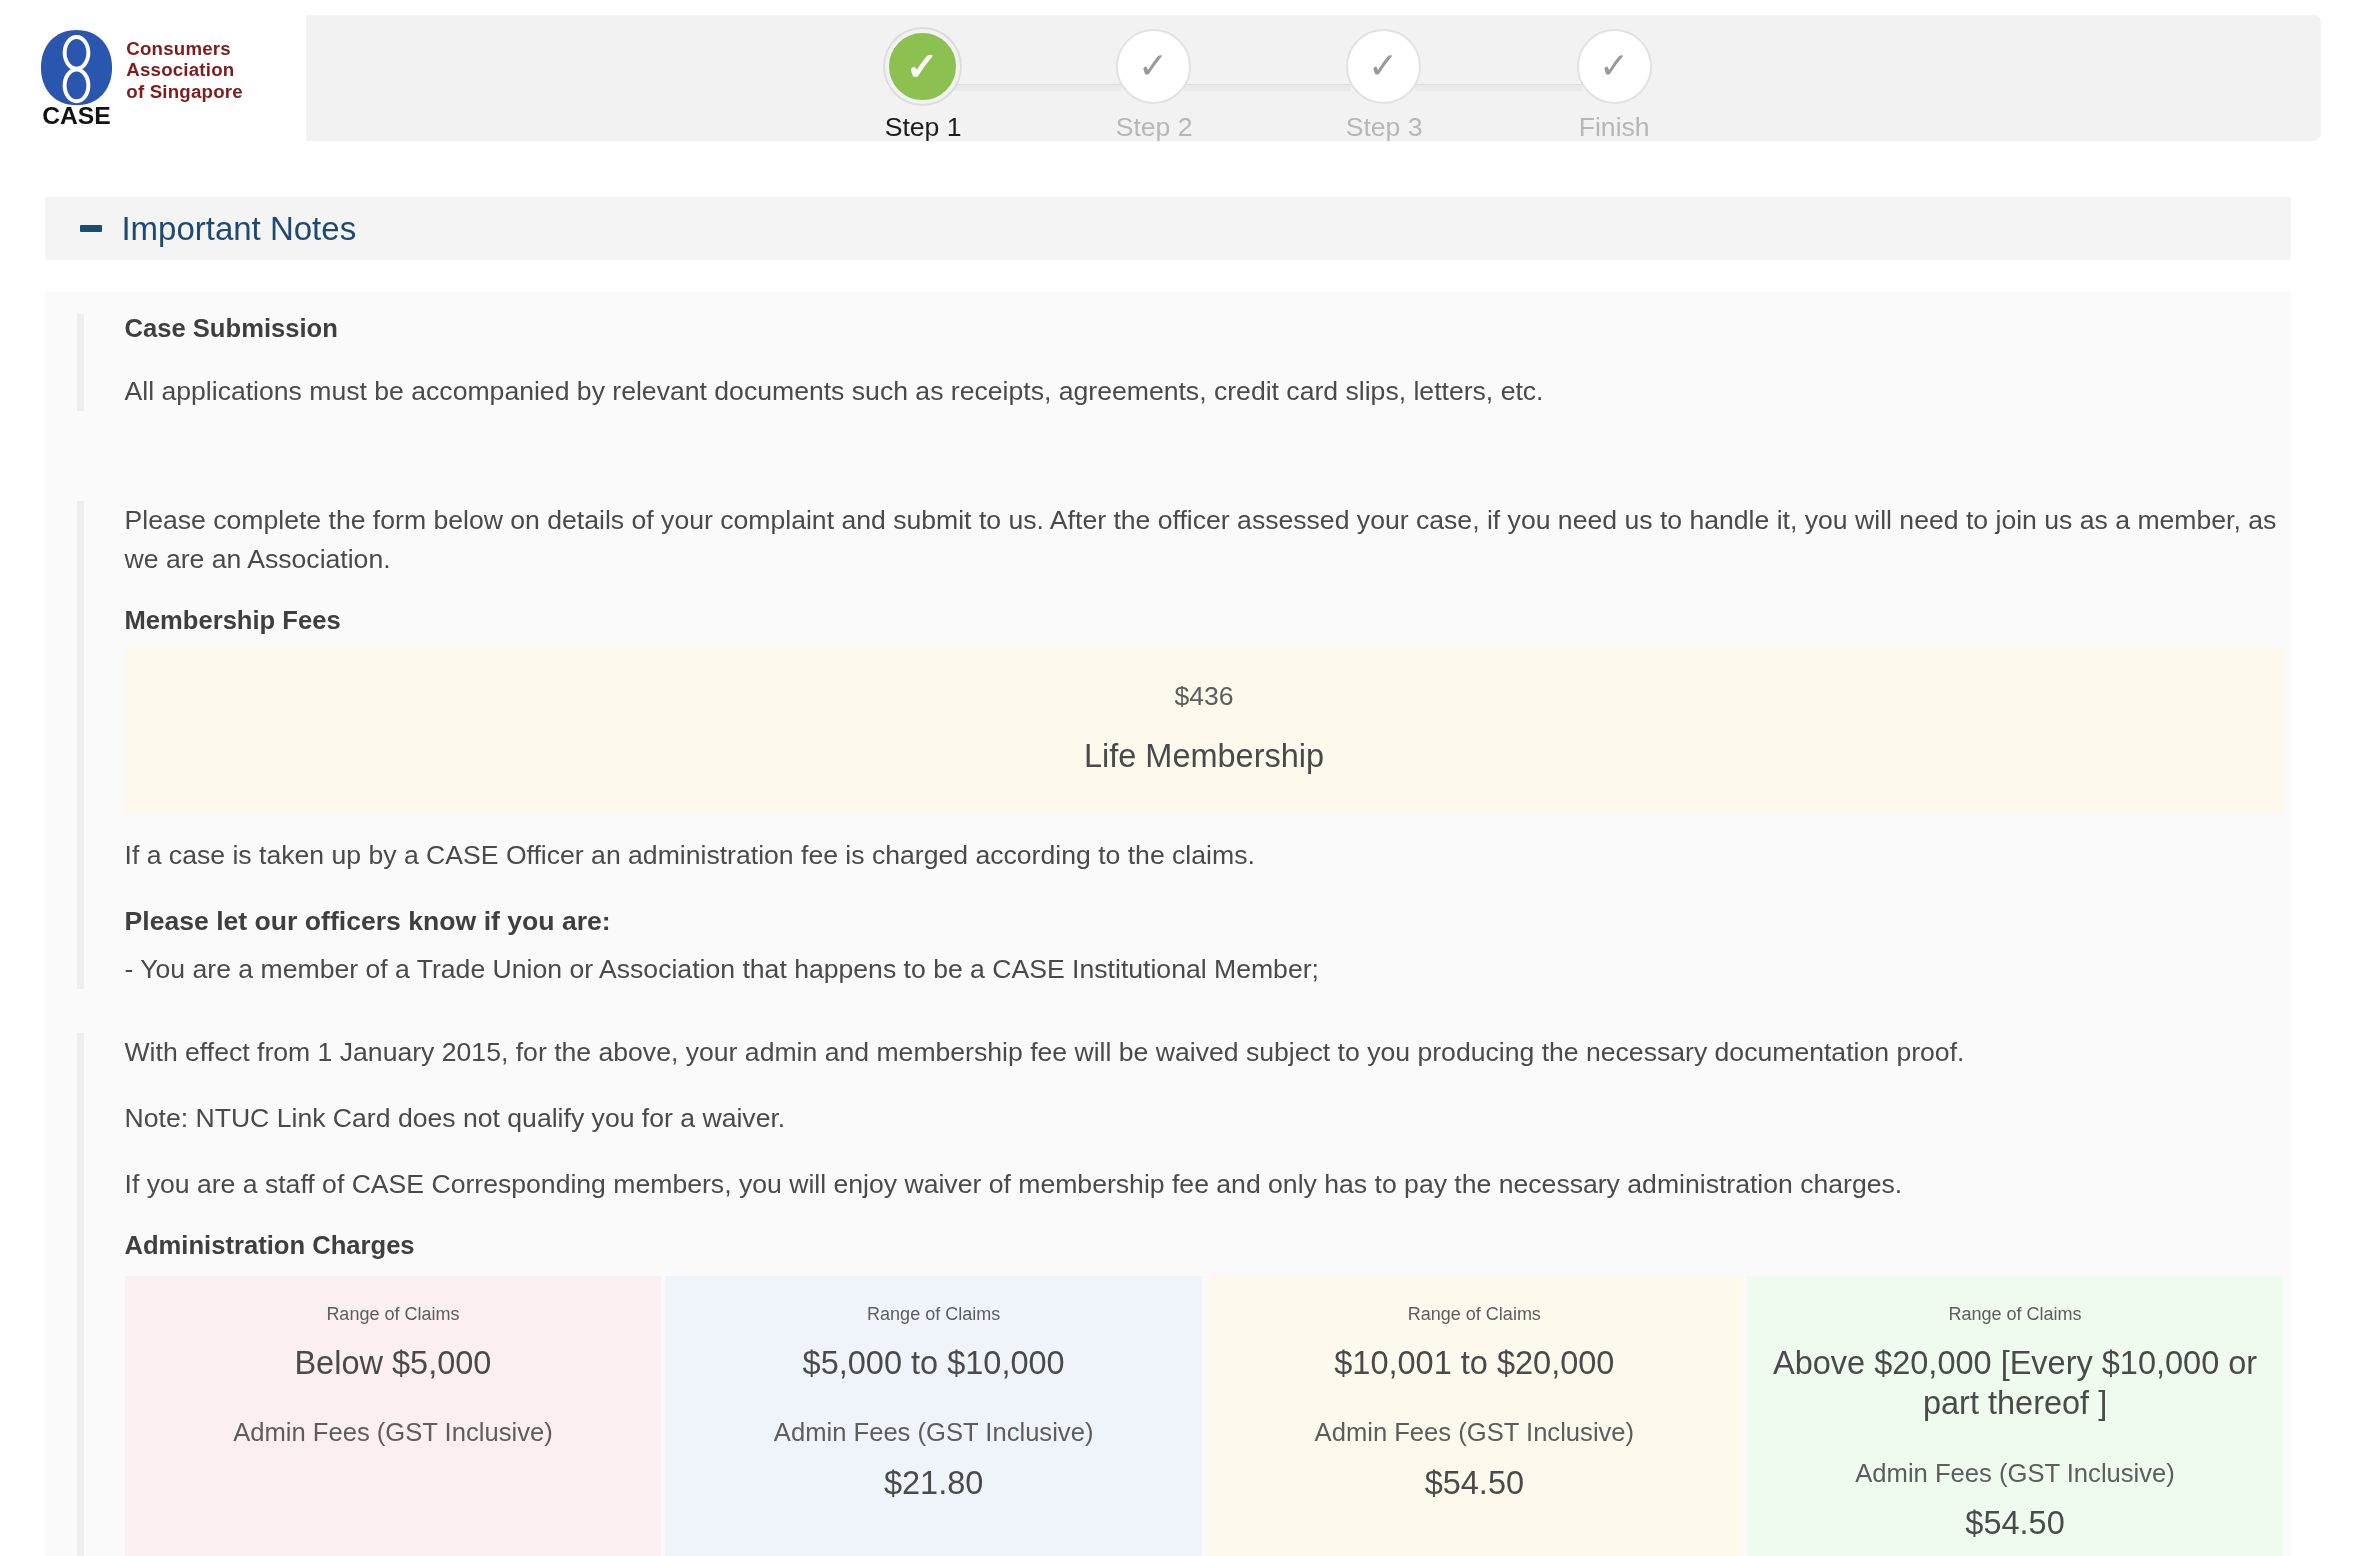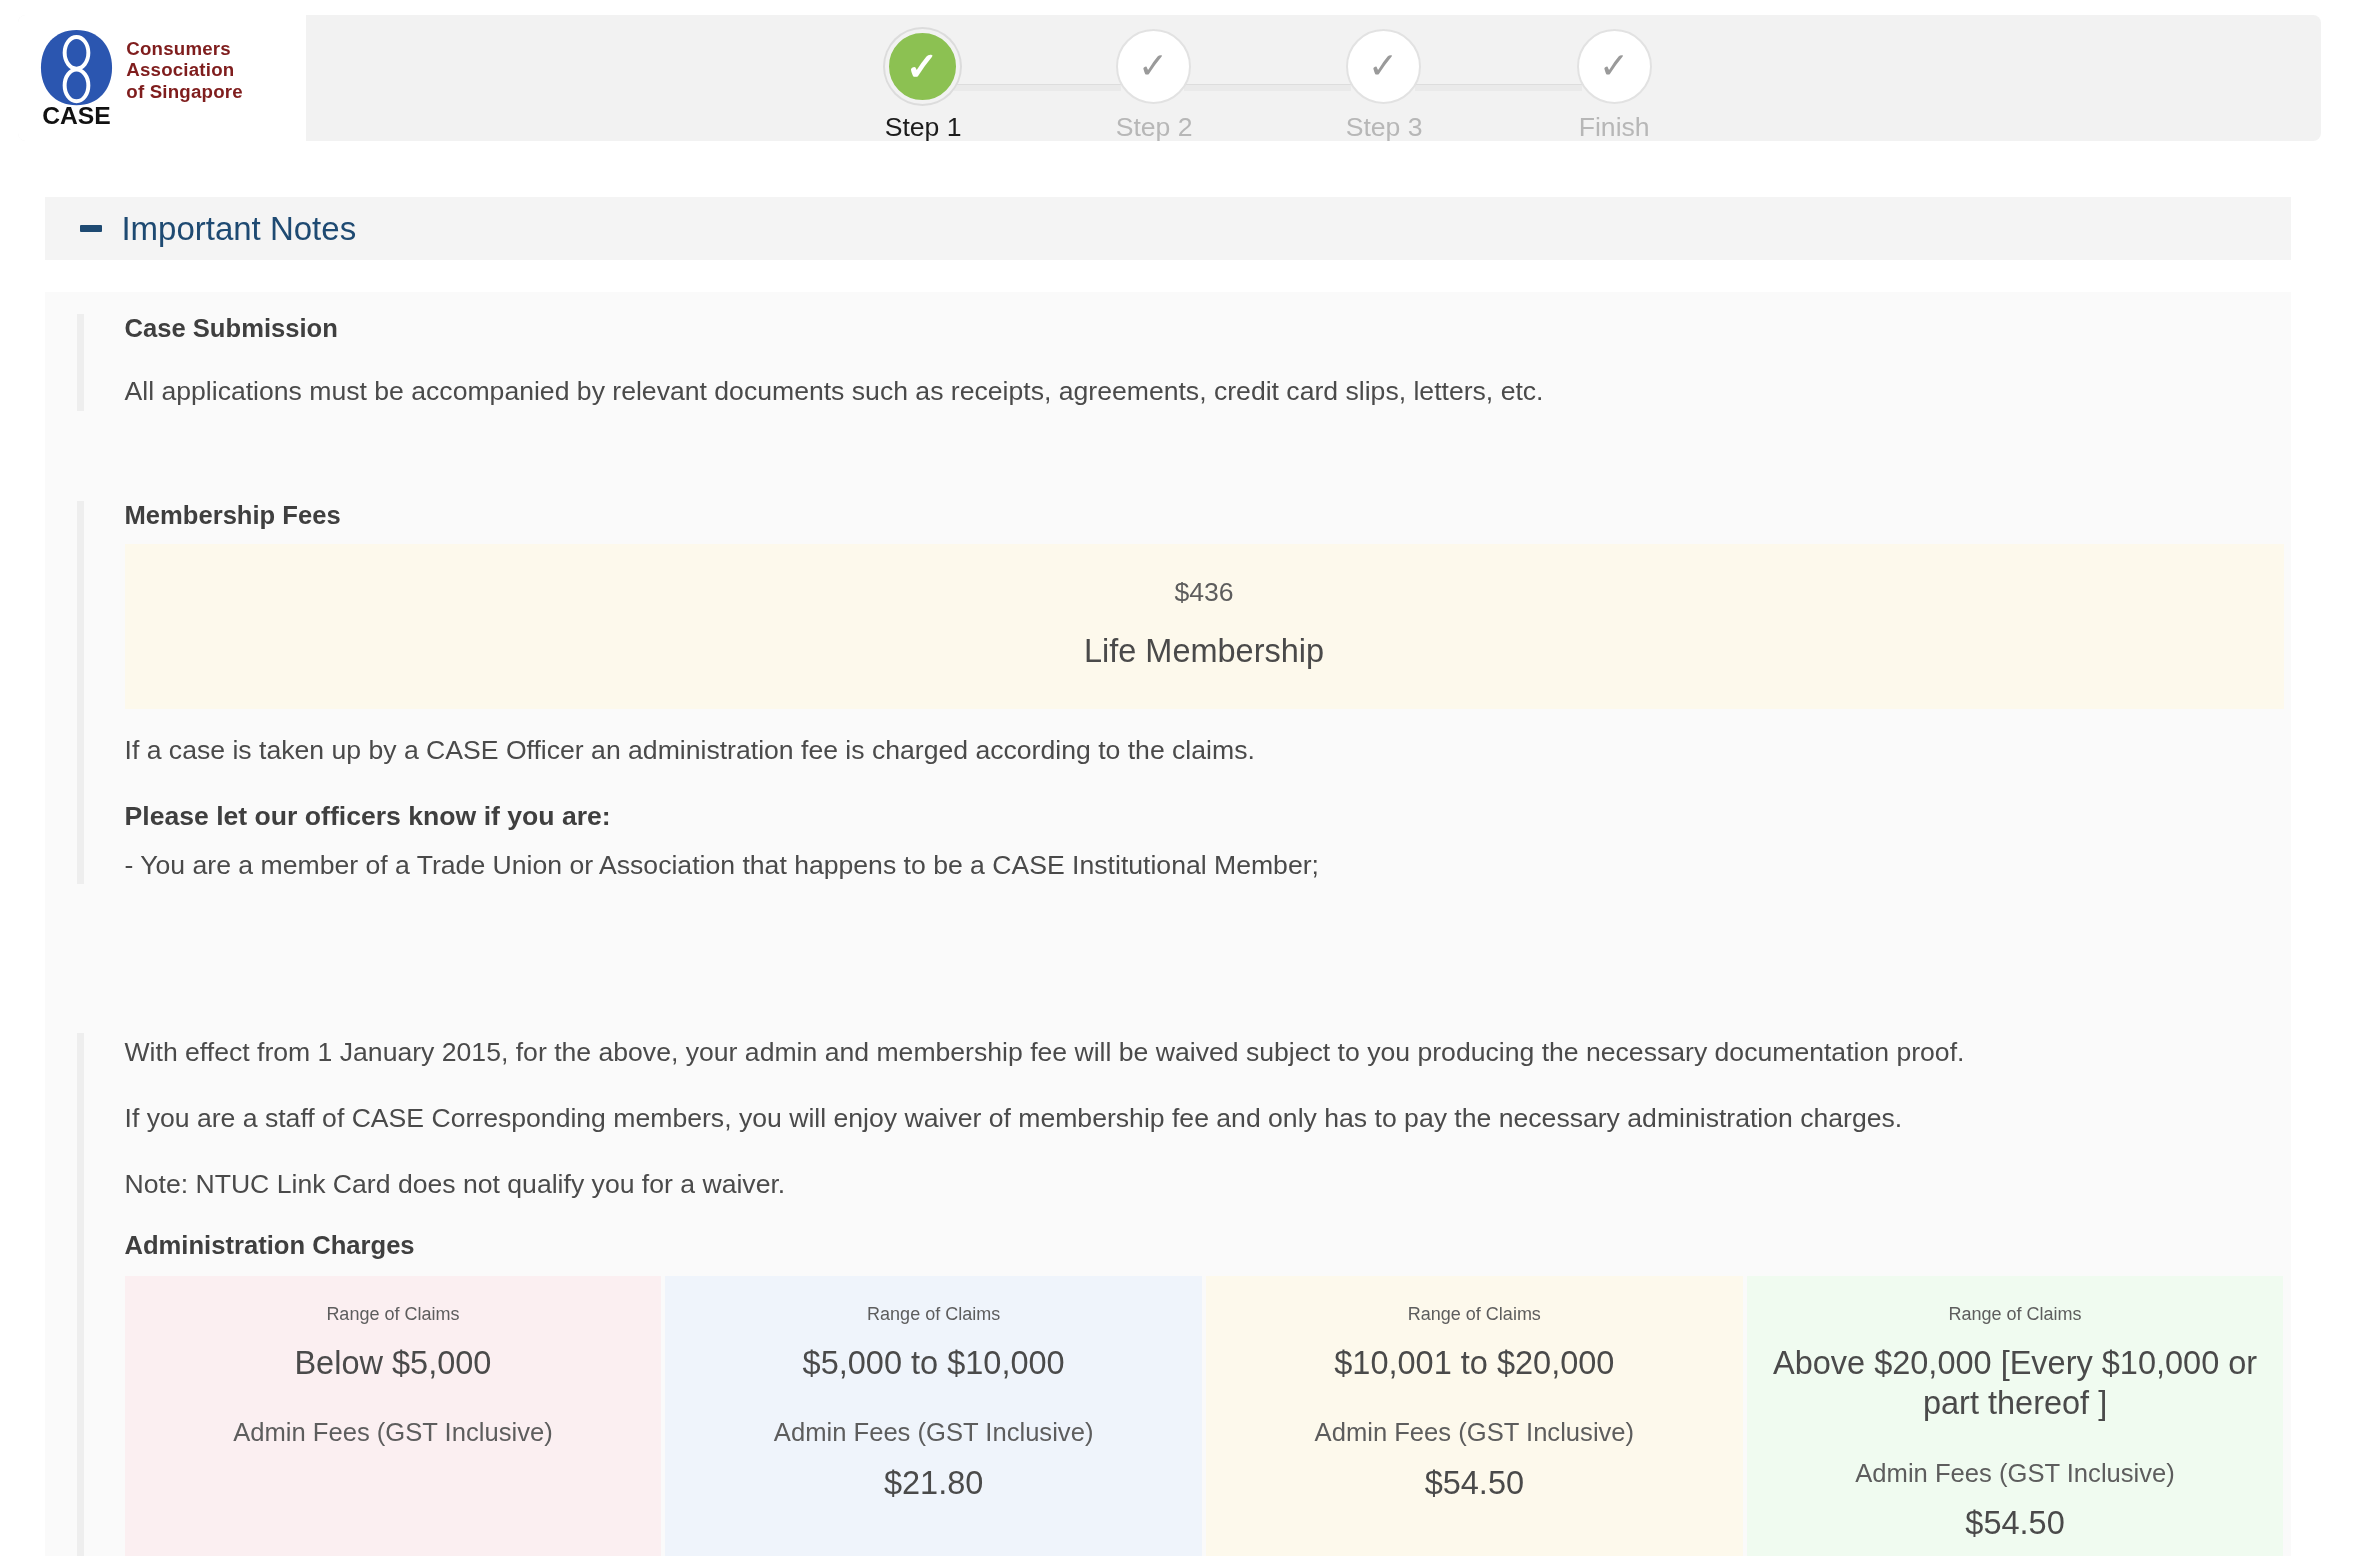--- a/index.html
+++ b/index.html
@@ -261,38 +261,39 @@
 </div>
 
 <div class="panel-body">
 
   <div class="note-block b1">
     <h4 class="sub">Case Submission</h4>
     <p class="body last">All applications must be accompanied by relevant documents such as receipts, agreements, credit card slips, letters, etc.</p>
   </div>
 
   <div class="note-block b2">
+    <p class="body">Please complete the form below on details of your complaint and submit to us. After the officer assessed your case, if you need us to handle it, you will need to join us as a member, as we are an Association.</p>
     <h4 class="sub" style="margin-bottom:13.8px;">Membership Fees</h4>
 
     <div class="card-row">
       <div class="fee-card cream">
         <div class="amount">$436</div>
         <div class="label">Life Membership</div>
       </div>
     </div>
 
     <p class="body">If a case is taken up by a CASE Officer an administration fee is charged according to the claims.</p>
     <p class="body tight" style="font-weight:bold;color:#3f3f3f;">Please let our officers know if you are:</p>
     <p class="body last">- You are a member of a Trade Union or Association that happens to be a CASE Institutional Member;</p>
   </div>
 
   <div class="note-block b3">
     <p class="body">With effect from 1 January 2015, for the above, your admin and membership fee will be waived subject to you producing the necessary documentation proof.</p>
+    <p class="body">Note: NTUC Link Card does not qualify you for a waiver.</p>
     <p class="body">If you are a staff of CASE Corresponding members, you will enjoy waiver of membership fee and only has to pay the necessary administration charges.</p>
-    <p class="body">Note: NTUC Link Card does not qualify you for a waiver.</p>
     <h4 class="sub" style="margin-bottom:11.8px;">Administration Charges</h4>
 
     <div class="charge-row">
       <div class="charge-card rose">
         <div class="rc-label">Range of Claims</div>
         <div class="rc-value">Below $5,000</div>
         <div class="af-label">Admin Fees (GST Inclusive)</div>
       </div>
       <div class="charge-card blue">
         <div class="rc-label">Range of Claims</div>

